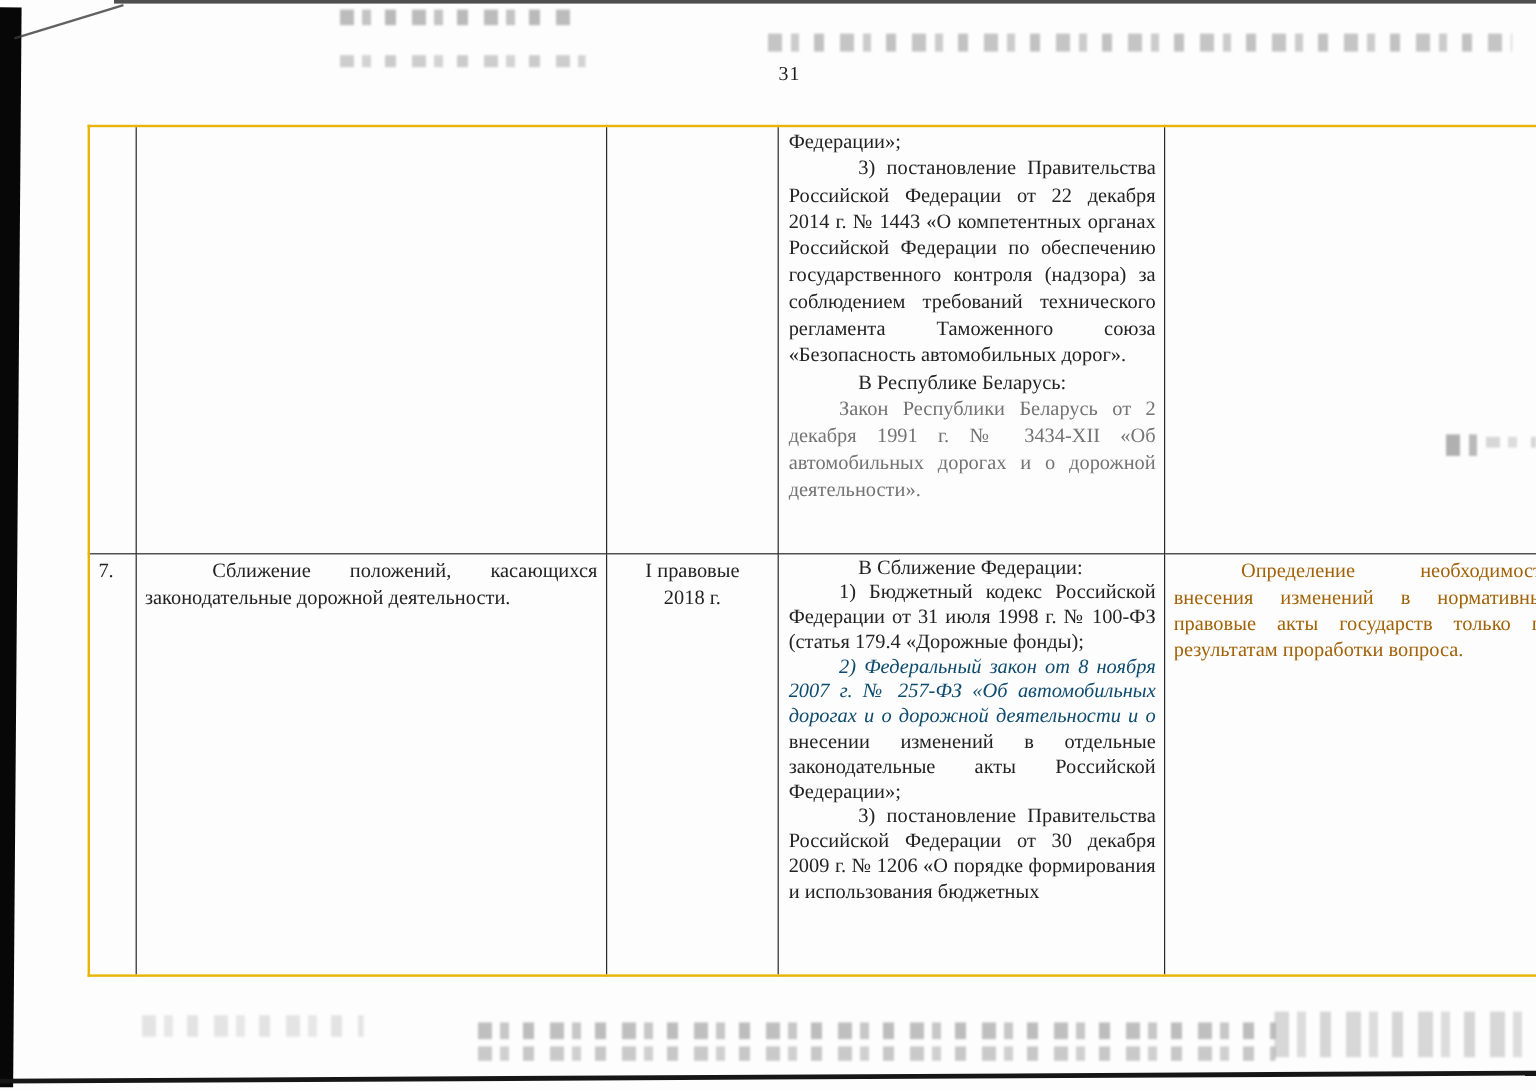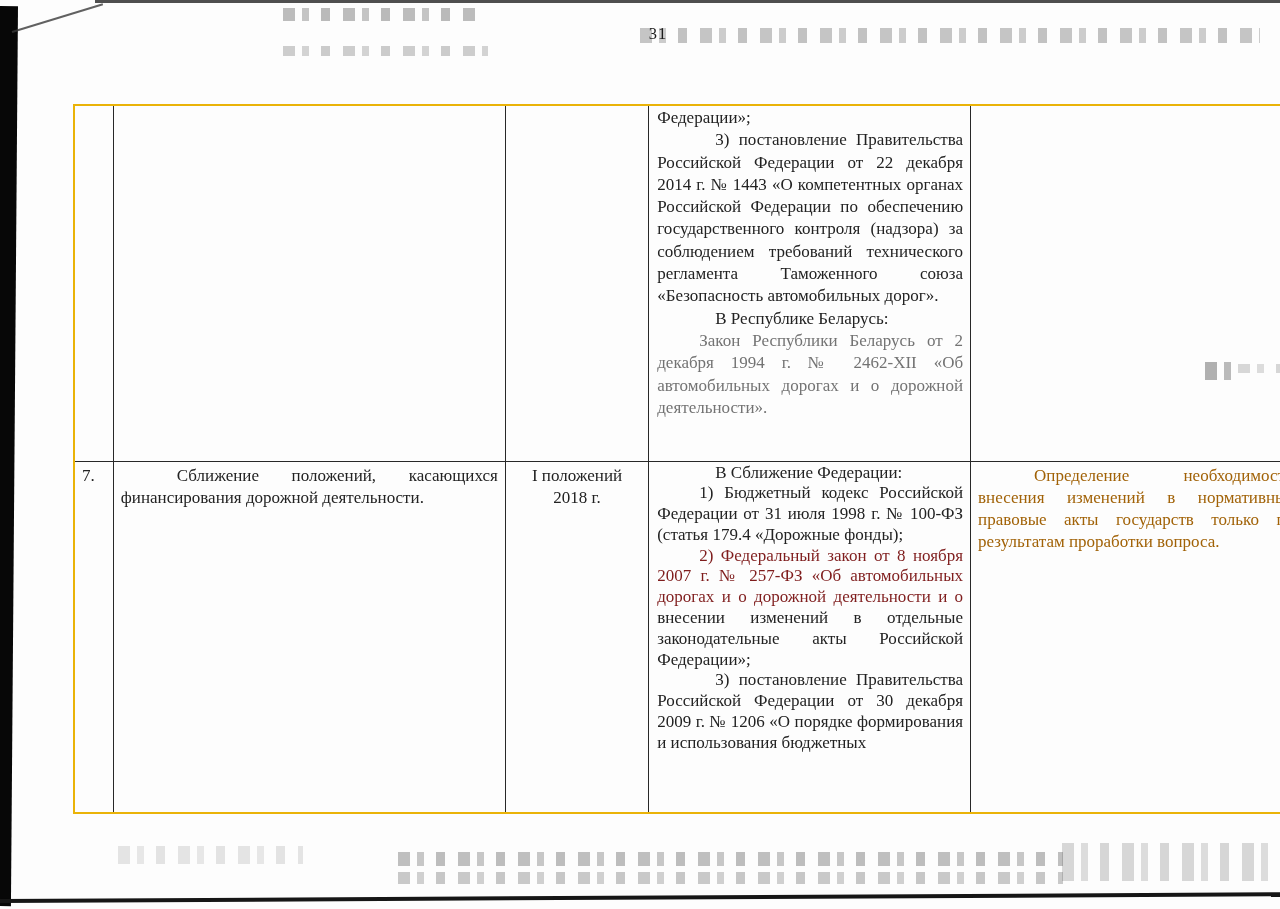--- a/index.html
+++ b/index.html
@@ -21,36 +21,36 @@
   .n1{left:283px;top:8px;width:195px;height:13px;opacity:.38;}
   .n2{left:283px;top:46px;width:205px;height:10px;opacity:.28;}
   .n3{left:640px;top:28px;width:620px;height:15px;opacity:.33;}
   .n4{left:1205px;top:362px;width:30px;height:18px;opacity:.45;}
   .n5{left:1238px;top:364px;width:42px;height:9px;opacity:.22;}
   .n6{left:398px;top:852px;width:665px;height:14px;opacity:.36;}
   .n7{left:398px;top:872px;width:665px;height:12px;opacity:.30;}
   .n8{left:1062px;top:843px;width:218px;height:38px;opacity:.22;}
   .n9{left:118px;top:846px;width:185px;height:18px;opacity:.14;}
 
-  .page-number{position:absolute;left:608px;top:24px;width:100px;text-align:center;
+  .page-number{position:absolute;left:608px;top:52px;width:100px;text-align:center;
                font-size:16.5px;color:#1c1c1c;letter-spacing:1px;}
 
   
   table.plan{position:absolute;left:73px;top:104px;width:1229px;border-collapse:collapse;
              table-layout:fixed;border:2px solid #eab308;}
   td{vertical-align:top;border:1.5px solid #282828;font-size:17px;line-height:22.3px;color:#222;
      box-sizing:border-box;overflow:hidden;}
   tr.row-a td{height:356px;}
   tr.row-b td{height:352px;}
   p{margin:0;text-align:justify;}
   .ind{text-indent:42px;}
   .ind-lg{text-indent:58px;}
   .bold{font-weight:normal;}
   .faded{color:#737373;}
-  .mid{color:#7f1d1d;}
+  .mid{color:#0c4a6e;font-style:italic;}
   .c-num{padding:3px 0 0 7px;}
   .c-task{padding:3px 7px 0 7px;}
   .c-task p{text-indent:56px;}
   .c-period{padding:3px 2px 0 2px;text-align:center;}
   .c-legal{padding:1px 7px 0 8px;}
   .row-b .c-legal p{line-height:20.8px;}
   .c-result{padding:3px 6px 0 7px;}
   .c-result p{text-indent:56px;color:#a16207;font-family:Liberation Serif, serif;}
 </style>
 </head>
@@ -84,31 +84,31 @@
     </colgroup>
     <tbody>
         <tr class="row-a">
       <td class="c-num"></td>
       <td class="c-task"></td>
       <td class="c-period"></td>
       <td class="c-legal">
         <p>Федерации»;</p>
         <p class="ind-lg">3) постановление Правительства Российской Федерации от 22 декабря 2014 г. № 1443 «О компетентных органах Российской Федерации по обеспечению государственного контроля (надзора) за соблюдением требований технического регламента Таможенного союза «Безопасность автомобильных дорог».</p>
         <p class="ind-lg bold">В Республике Беларусь:</p>
-        <p class="ind faded">Закон Республики Беларусь от 2 декабря 1994 г. № 2462-XII «Об автомобильных дорогах и о дорожной деятельности».</p>
+        <p class="ind faded">Закон Республики Беларусь от 2 декабря 1991 г. № 3434-XII «Об автомобильных дорогах и о дорожной деятельности».</p>
       </td>
       <td class="c-result"></td>
     </tr>
     <tr class="row-b">
       <td class="c-num">7.</td>
       <td class="c-task">
-        <p>Сближение положений, касающихся финансирования дорожной деятельности.</p>
+        <p>Сближение положений, касающихся законодательные дорожной деятельности.</p>
       </td>
       <td class="c-period">
-        <div>I положений</div>
+        <div>I правовые</div>
         <div>2018 г.</div>
       </td>
       <td class="c-legal">
         <p class="ind-lg bold">В Сближение Федерации:</p>
         <p class="ind">1) Бюджетный кодекс Российской Федерации от 31 июля 1998 г. № 100-ФЗ (статья 179.4 «Дорожные фонды);</p>
         <p class="ind"><span class="mid">2) Федеральный закон от 8 ноября 2007 г. № 257-ФЗ «Об автомобильных дорогах и о дорожной деятельности и о </span><span>внесении изменений в отдельные законодательные акты Российской Федерации»;</span></p>
         <p class="ind-lg">3) постановление Правительства Российской Федерации от 30 декабря 2009 г. № 1206 «О порядке формирования и использования бюджетных</p>
       </td>
       <td class="c-result">
         <p>Определение необходимости внесения изменений в нормативные правовые акты государств только по результатам проработки вопроса.</p>

